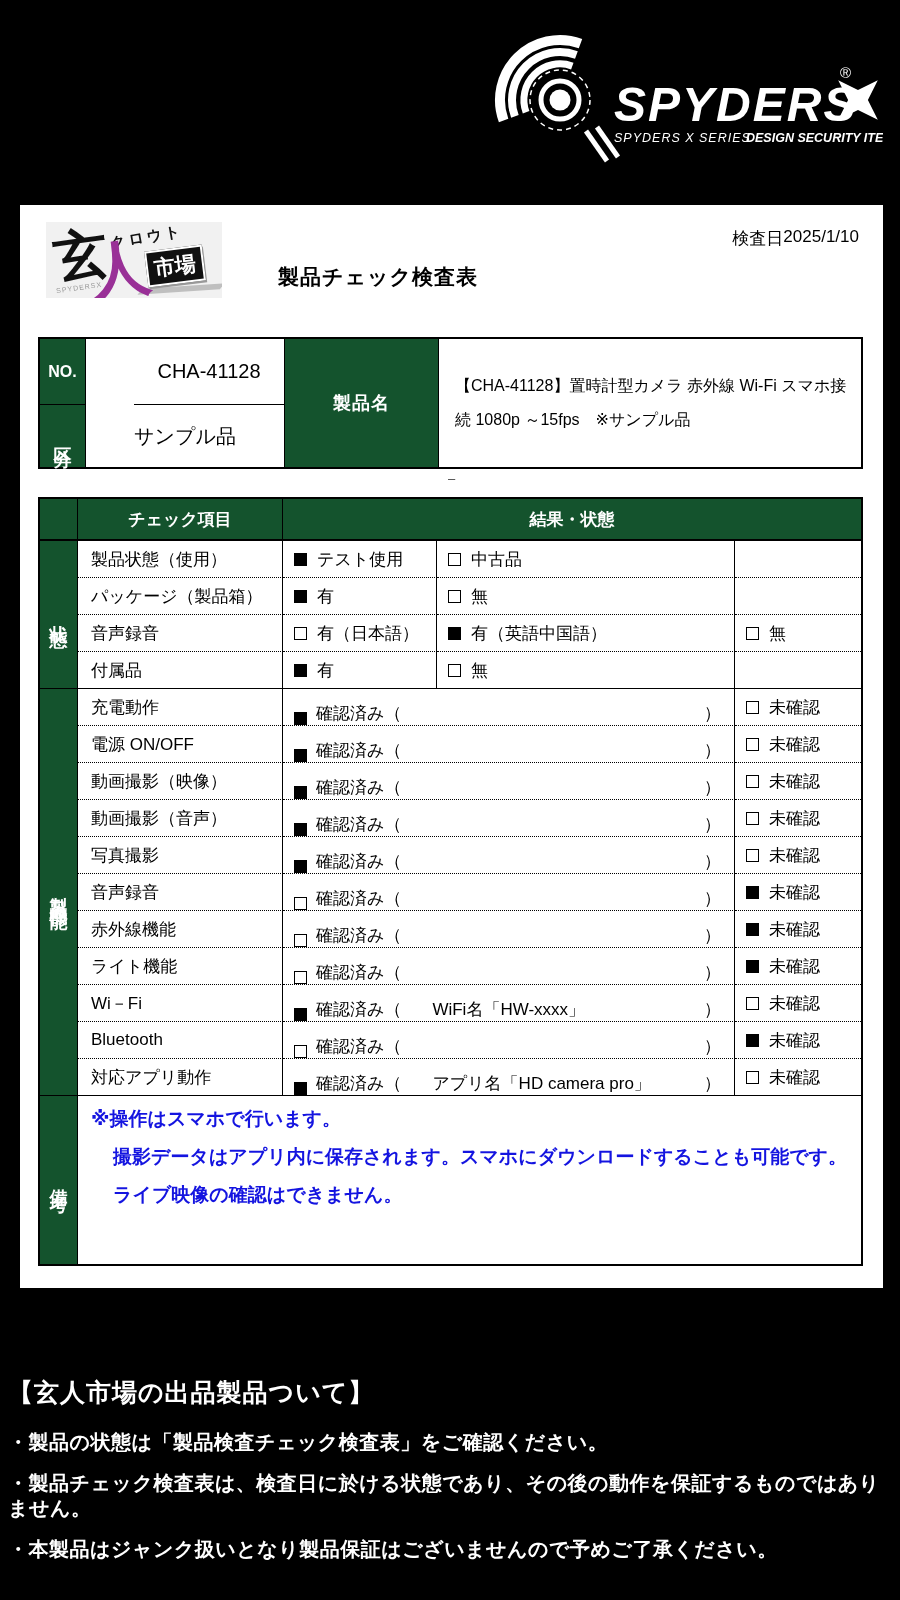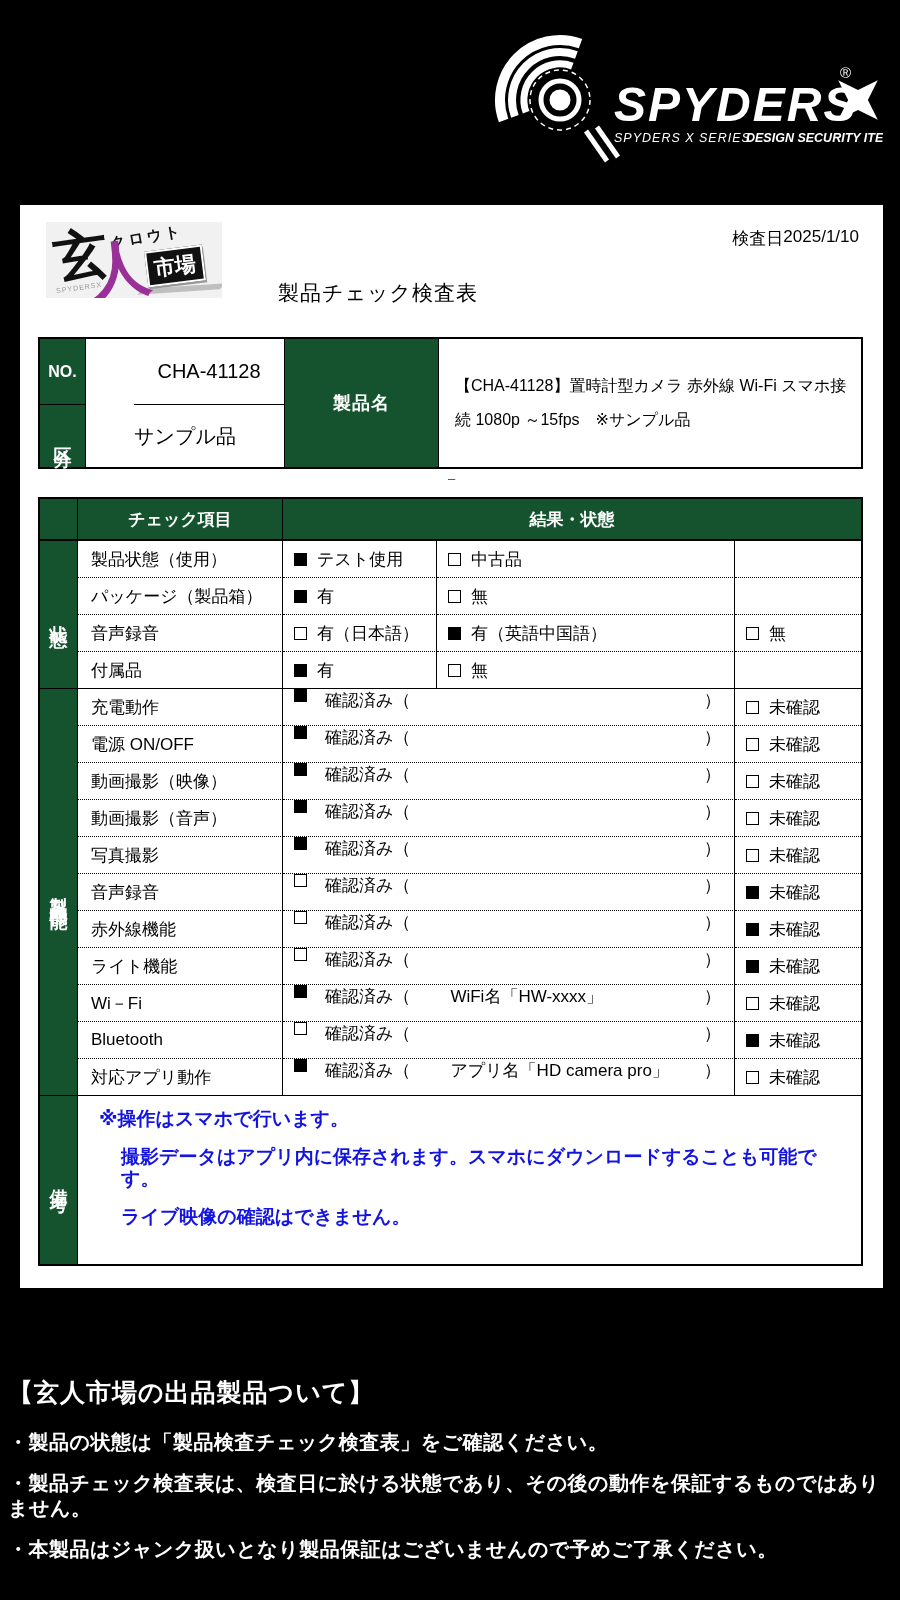--- a/index.html
+++ b/index.html
@@ -16,21 +16,21 @@
   .klogo{position:absolute;left:26px;top:17px;width:176px;height:76px;background:#f1f1f1;overflow:hidden;}
   .klogo .k-gen{position:absolute;left:8px;top:-2px;font-size:54px;font-weight:bold;transform:rotate(-8deg);color:#111;}
   .klogo .k-kana{position:absolute;left:64px;top:6px;font-size:15px;font-weight:bold;letter-spacing:3px;transform:rotate(-10deg);color:#111;}
   .klogo .k-jin{position:absolute;left:42px;top:6px;font-size:62px;font-weight:bold;transform:rotate(-8deg);z-index:3;}
   .klogo .k-ichiba{position:absolute;left:100px;top:26px;background:#111;color:#fff;font-size:21px;font-weight:bold;
                    padding:2px 6px;transform:rotate(-7deg);z-index:2;border:2px solid #fff;box-shadow:1px 2px 0 #999;}
   .klogo .k-swoosh{position:absolute;left:96px;top:64px;width:78px;height:6px;background:#bfbfbf;transform:skewX(-40deg) rotate(-4deg);}
   .klogo .k-small{position:absolute;left:10px;top:62px;font-size:7px;color:#9a9a9a;transform:rotate(-8deg);letter-spacing:1px;}
 
   .inspect{position:absolute;top:22px;right:24px;font-size:17px;display:flex;}
-  .doctitle{position:absolute;left:258px;top:74px;font-size:21px;font-weight:normal;letter-spacing:1px;text-align:center;}
+  .doctitle{position:absolute;left:258px;top:58px;font-size:21px;font-weight:bold;letter-spacing:1px;text-align:center;}
 
   
   .itable{position:absolute;left:18px;top:132px;width:825px;height:132px;border:2px solid #000;box-sizing:border-box;
           display:grid;grid-template-columns:46px 199px 154px 1fr;grid-template-rows:66px 1fr;background:#fff;}
   .gray{background:#14532d;color:#fff;font-weight:bold;}
   .cellc{display:flex;align-items:center;justify-content:center;}
   .br1{border-right:1px solid #000;} .bb1{border-bottom:1px solid #000;}
   .i-no{font-size:16px;} .i-noval{font-size:20px;margin-left:48px;} .i-catval{font-size:20px;}
   .i-prod{grid-row:1 / span 2;grid-column:3;font-size:18px;letter-spacing:1px;}
   .i-prodval{grid-row:1 / span 2;grid-column:4;display:flex;align-items:center;
@@ -42,21 +42,21 @@
 
   
   .ctable{position:absolute;left:18px;top:292px;width:825px;height:769px;border:2px solid #000;box-sizing:border-box;
           display:grid;grid-template-columns:38px 205px 154px 298px 126px;
           grid-template-rows:42px repeat(15,37px) 1fr;background:#fff;font-size:17px;}
   .hcell{display:flex;align-items:center;justify-content:center;border-bottom:2px solid #000;font-size:17px;}
   .vgroup{display:flex;align-items:center;justify-content:center;}
   .vgroup .vtext{font-size:18px;}
   .lblcell{display:flex;align-items:center;padding-left:13px;}
   .valcell{display:flex;align-items:center;padding-left:11px;gap:10px;}
-  .merged{display:flex;align-items:flex-start;padding:0 13px 0 11px;gap:18px;}
+  .merged{display:flex;align-items:flex-end;padding:0 13px 0 11px;gap:9px;}
   .merged .note{flex:1;padding-left:22px;}
   .bb-dot{border-bottom:1px dotted #000;} .bb-solid{border-bottom:1px solid #000;}
   .cb{flex:0 0 auto;}
   .cb.on{width:13px;height:13px;background:#000;}
   .cb.off{width:11px;height:11px;border:1.5px solid #000;}
   .remarks-cell{grid-row:17;grid-column:2 / span 4;padding:12px 10px 0 13px;font-weight:bold;font-size:19px;}
   .remarks-cell p{margin:0 0 16px 0;line-height:22px;}
   .remarks-cell p.indent{padding-left:22px;}
 
   
@@ -322,21 +322,21 @@
         <div class="merged br1 bb-solid" style="grid-area: 16 / 3 / auto / span 2;">
           <span class="cb on"></span>
           <span>確認済み（</span>
           <span class="note">アプリ名「HD camera pro」</span>
           <span>）</span>
         </div>
         <div class="valcell bb-solid" style="grid-area: 16 / 5;">
           <span class="cb off"></span>
           <span>未確認</span>
         </div>
-        <div class="remarks-cell" id="remarks-cell" style="color: rgb(20, 20, 224); margin-left: 8px;">
+        <div class="remarks-cell" id="remarks-cell" style="color: rgb(20, 20, 224);">
         <p>※操作はスマホで行います。</p>
         <p class="indent">撮影データはアプリ内に保存されます。スマホにダウンロードすることも可能です。</p>
         <p class="indent">ライブ映像の確認はできません。</p>
       </div>
     </div>
   </div>
 
   <div class="footer-heading">【玄人市場の出品製品ついて】</div>
   <div class="footer-bullets">
     <div>・製品の状態は「製品検査チェック検査表」をご確認ください。</div>

